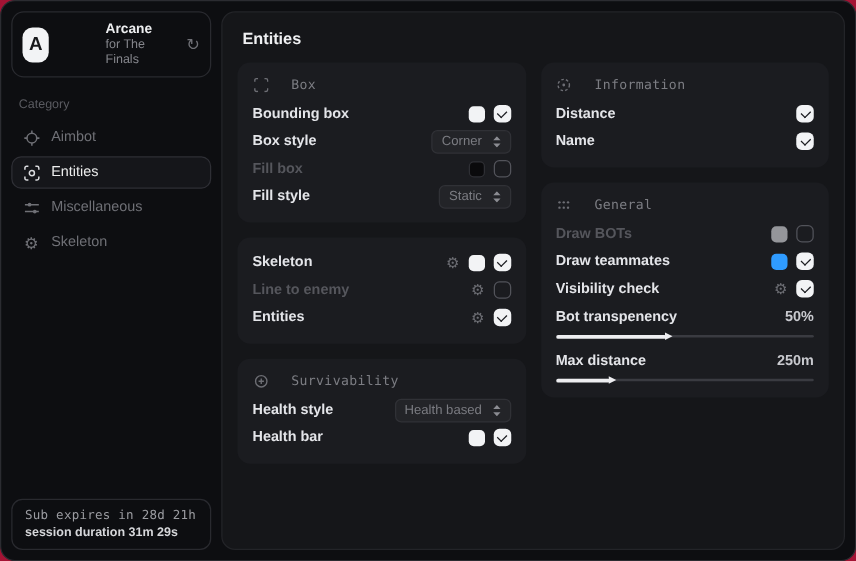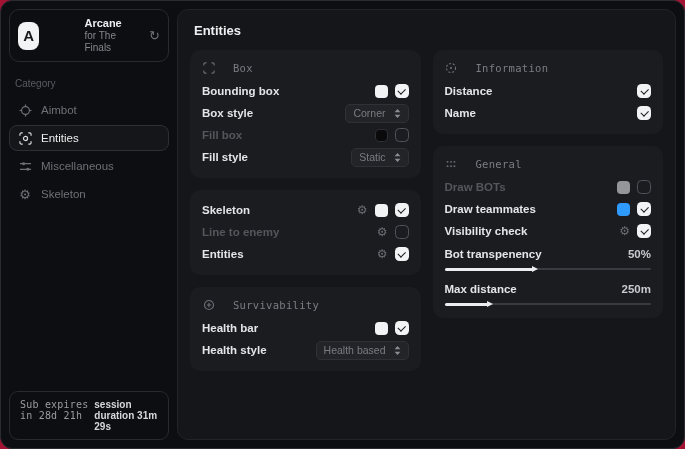--- a/index.html
+++ b/index.html
@@ -34,21 +34,21 @@
   .nav-item{
     display:flex;align-items:center;gap:9px;height:26px;padding:0 8px;border-radius:8px;
     color:#6f7076;font-size:11.5px;border:1px solid transparent;cursor:pointer;box-sizing:border-box;
   }
   .nav-item.active{color:#eceded;border-color:#2e2f35;background:#15161a;}
   .nav-item .nicon{width:14px;height:14px;display:flex;align-items:center;justify-content:center;color:#6f7076;flex:0 0 14px;}
   .nav-item.active .nicon{color:#d9dadd;}
   .sidebar-spacer{flex:1;}
   .sub-box{
     margin:0 8px;border:1px solid #292a2f;border-radius:9px;padding:7px 10px;box-sizing:border-box;
-    display:flex;flex-direction:row;gap:3px;
+    display:flex;flex-direction:column;gap:3px;
   }
   .sub-line1{font-family:"DejaVu Sans Mono", monospace;font-size:10px;color:#9b9ca1;letter-spacing:0.2px;}
   .sub-line2{font-size:10px;font-weight:bold;color:#d6d7da;}
   
   .main{
     flex:1;margin:8px 8px 8px 0;background:#151619;border:1px solid #232428;border-radius:11px;
     box-sizing:border-box;display:flex;flex-direction:column;overflow:hidden;
   }
   .page-title{font-size:13px;font-weight:bold;color:#eff0f2;padding:13px 16px 10px;}
   .columns{display:flex;gap:12px;padding:2px 12px 12px;align-items:flex-start;}
@@ -258,38 +258,38 @@
             <span class="hicon">
               <svg width="12" height="12" viewBox="0 0 14 14" fill="none" stroke="currentColor" stroke-width="1.3">
                 <circle cx="7" cy="7" r="5.3"></circle>
                   <path d="M7 4.5v5M4.5 7h5"></path>
               </svg>
             </span>
             <span>Survivability</span>
           </div>
 
           <div class="row">
-            <span class="row-label">Health bar</span>
-            <span class="row-spacer"></span>
-            <span class="controls">
-              <span class="swatch" style="background: rgb(242, 243, 245);"></span>
-              <span class="checkbox checked"></span>
-            </span>
-          </div>
-
-          <div class="row">
             <span class="row-label">Health style</span>
             <span class="row-spacer"></span>
             <span class="dropdown">
               <span class="dd-label">Health based</span>
               <span class="dd-icon">
                 <svg width="7" height="9" viewBox="0 0 7 9" fill="currentColor">
                     <path d="M3.5 0L6.4 3.2H0.6zM3.5 9L0.6 5.8h5.8z"></path>
                   </svg>
               </span>
+            </span>
+          </div>
+
+          <div class="row">
+            <span class="row-label">Health bar</span>
+            <span class="row-spacer"></span>
+            <span class="controls">
+              <span class="swatch" style="background: rgb(242, 243, 245);"></span>
+              <span class="checkbox checked"></span>
             </span>
           </div>
         </div>
       </div>
 
       <div class="col">
 
         <div class="card">
           <div class="card-head">
             <span class="hicon">

